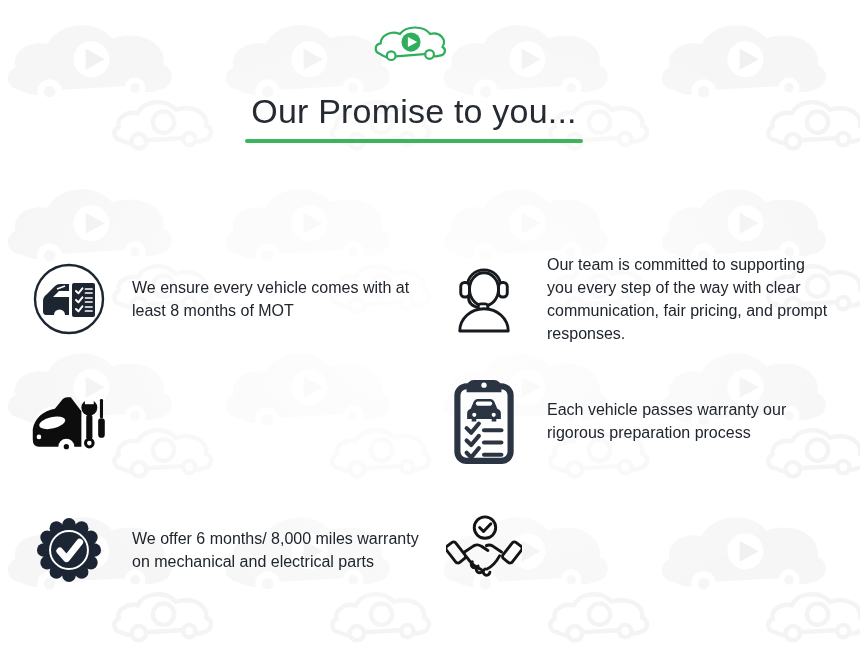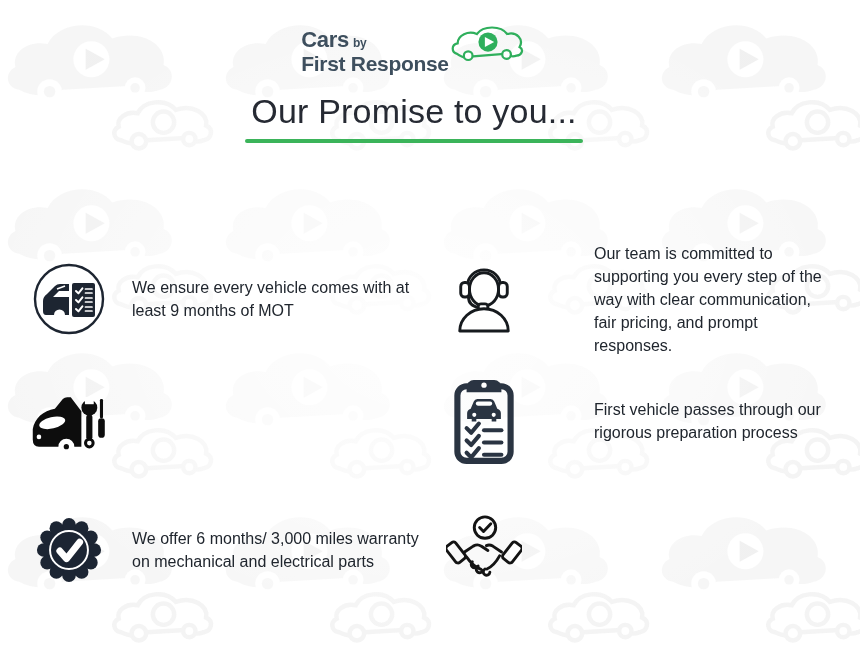--- a/index.html
+++ b/index.html
@@ -46,21 +46,21 @@
 
   
   .grid { position:absolute; left:30px; top:240px; width:800px;
           display:grid;
           grid-template-columns:415px 385px;
           grid-template-rows:118px 126px 132px; }
   .item { display:flex; align-items:center; gap:24px; }
   .icon-box { flex:0 0 78px; display:flex; justify-content:center; align-items:center; }
   .item-text { font-size:16px; line-height:23px; color:#20262e; }
   .c1 .item-text { max-width:288px; }
-  .c2 .item-text { max-width:308px;margin-left:47px; }
+  .c2 .item-text { max-width:308px; }
 </style>
 </head>
 <body>
 
 <svg class="bg-pattern" width="860" height="645">
   <defs>
     <pattern id="carpat" width="218" height="164" patternUnits="userSpaceOnUse">
 
       <g transform="translate(4,8) scale(0.95)">
         <path d="M16 86 C2 84 0 68 12 62 C8 46 26 34 46 38 C56 16 96 10 114 32 C144 22 172 38 168 60 C182 66 178 84 164 86 C150 92 136 86 130 82 L62 86 C50 94 30 94 16 86 Z" fill="#f1f1f1"></path>
@@ -80,24 +80,20 @@
       </g>
     </pattern>
   </defs>
   <rect width="860" height="645" fill="url(#carpat)"></rect>
 </svg>
 <div class="bg-fade"></div>
 
 <div class="page">
 
   <header class="logo">
-    <div class="logo-text">
-      <div class="logo-line1"><span>Cars</span><span class="logo-by">by</span></div>
-      <div class="logo-line2">First Response</div>
-    </div>
     <svg class="logo-car" viewBox="0 0 126 86">
       <path d="M13 54 C4 52 3 39 14 37 C14 24 31 16 45 22 C55 8 84 8 94 22 C110 18 121 31 114 43 C121 47 118 56 109 57 C101 60 93 56 89 54 L39 58 C31 62 21 60 13 54 Z" fill="none" stroke="#2faf5c" stroke-width="3.6"></path>
       <circle cx="63" cy="35" r="15.5" fill="#2faf5c"></circle>
       <path d="M58 27 L58 43 L73 35 Z" fill="#ffffff"></path>
       <circle cx="31" cy="57" r="7" fill="#ffffff" stroke="#2faf5c" stroke-width="3.6"></circle>
       <circle cx="93" cy="55" r="7" fill="#ffffff" stroke="#2faf5c" stroke-width="3.6"></circle>
     </svg>
   </header>
 
   <h1 class="title">Our Promise to you...</h1>
@@ -123,21 +119,21 @@
           <g stroke="#ffffff" stroke-width="1.7" stroke-linecap="round">
             <line x1="53.5" y1="27" x2="60" y2="27"></line>
               <line x1="53.5" y1="31" x2="60" y2="31"></line>
             <line x1="53.5" y1="36" x2="60" y2="36"></line>
               <line x1="53.5" y1="40" x2="60" y2="40"></line>
             <line x1="53.5" y1="45" x2="60" y2="45"></line>
               <line x1="53.5" y1="49" x2="60" y2="49"></line>
           </g>
         </svg>
       </div>
-      <p class="item-text">We ensure every vehicle comes with at least 9 months of MOT</p>
+      <p class="item-text">We ensure every vehicle comes with at least 8 months of MOT</p>
     </div>
 
     <div class="item c2">
       <div class="icon-box">
         <svg width="64" height="76" viewBox="0 0 66 78" fill="none" stroke="#161a1e" stroke-width="3" stroke-linecap="round" stroke-linejoin="round">
           <ellipse cx="33" cy="29" rx="15" ry="17"></ellipse>
           <path d="M16 25 a17 16 0 0 1 34 0"></path>
           <rect x="9" y="22" width="9" height="15" rx="4" fill="#ffffff"></rect>
           <rect x="48" y="22" width="9" height="15" rx="4" fill="#ffffff"></rect>
           <path d="M17 37 c0 7 5 10 11 11"></path>
@@ -182,21 +178,21 @@
           <g stroke="#2a3442" stroke-width="4" fill="none" stroke-linecap="round" stroke-linejoin="round">
             <path d="M12 50 l4.5 4.5 l7.5 -9"></path>
             <path d="M12 62 l4.5 4.5 l7.5 -9"></path>
             <path d="M12 74 l4.5 4.5 l7.5 -9"></path>
             <line x1="29" y1="52" x2="46" y2="52"></line>
             <line x1="29" y1="64" x2="46" y2="64"></line>
             <line x1="29" y1="76" x2="46" y2="76"></line>
           </g>
         </svg>
       </div>
-      <p class="item-text">First vehicle passes through our rigorous preparation process</p>
+      <p class="item-text">Each vehicle passes warranty our rigorous preparation process</p>
     </div>
 
     <div class="item c1">
       <div class="icon-box">
         <svg width="70" height="72" viewBox="0 0 72 72">
           <g fill="#1c2533">
             <circle cx="36" cy="36" r="27"></circle>
             <circle cx="62" cy="36" r="7"></circle>
               <circle cx="58.5" cy="49" r="7"></circle>
             <circle cx="49" cy="58.5" r="7"></circle>
@@ -207,21 +203,21 @@
               <circle cx="13.5" cy="23" r="7"></circle>
             <circle cx="23" cy="13.5" r="7"></circle>
               <circle cx="36" cy="10" r="7"></circle>
             <circle cx="49" cy="13.5" r="7"></circle>
               <circle cx="58.5" cy="23" r="7"></circle>
           </g>
           <circle cx="36" cy="36" r="19.5" fill="none" stroke="#ffffff" stroke-width="2"></circle>
           <path d="M26.5 37 l7 8 l13.5 -17" stroke="#ffffff" stroke-width="7" fill="none" stroke-linecap="round" stroke-linejoin="round"></path>
         </svg>
       </div>
-      <p class="item-text">We offer 6 months/ 3,000 miles warranty on mechanical and electrical parts</p>
+      <p class="item-text">We offer 6 months/ 8,000 miles warranty on mechanical and electrical parts</p>
     </div>
 
     <div class="item c2">
       <div class="icon-box">
         <svg width="76" height="76" viewBox="0 0 78 78" fill="none" stroke="#141414" stroke-width="3" stroke-linecap="round" stroke-linejoin="round">
           <circle cx="40" cy="16" r="11"></circle>
           <path d="M34.5 16 l4 4 l7.5 -8"></path>
           <rect x="4" y="31" width="12" height="21" rx="3" transform="rotate(-38 10 41.5)"></rect>
           <rect x="62" y="31" width="12" height="21" rx="3" transform="rotate(38 68 41.5)"></rect>
           <path d="M19 41 l9 -6 q4.5 -2.5 8 0 l7 4.5"></path>

